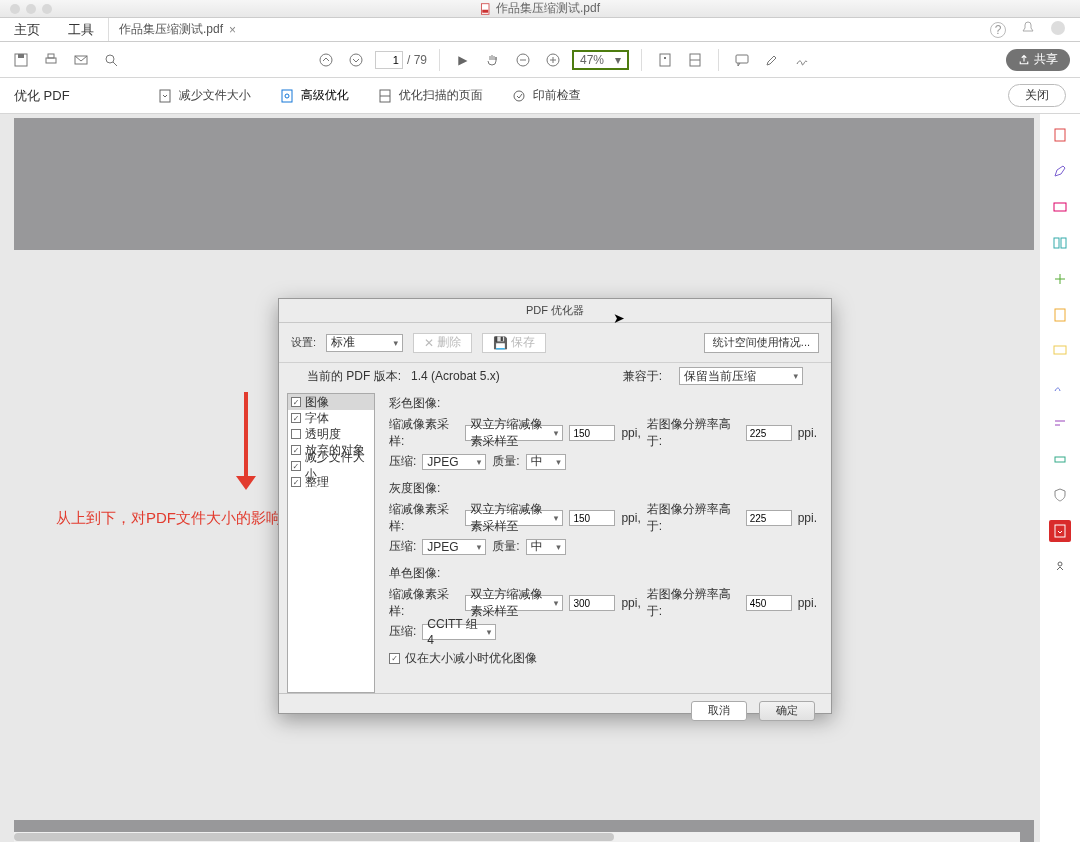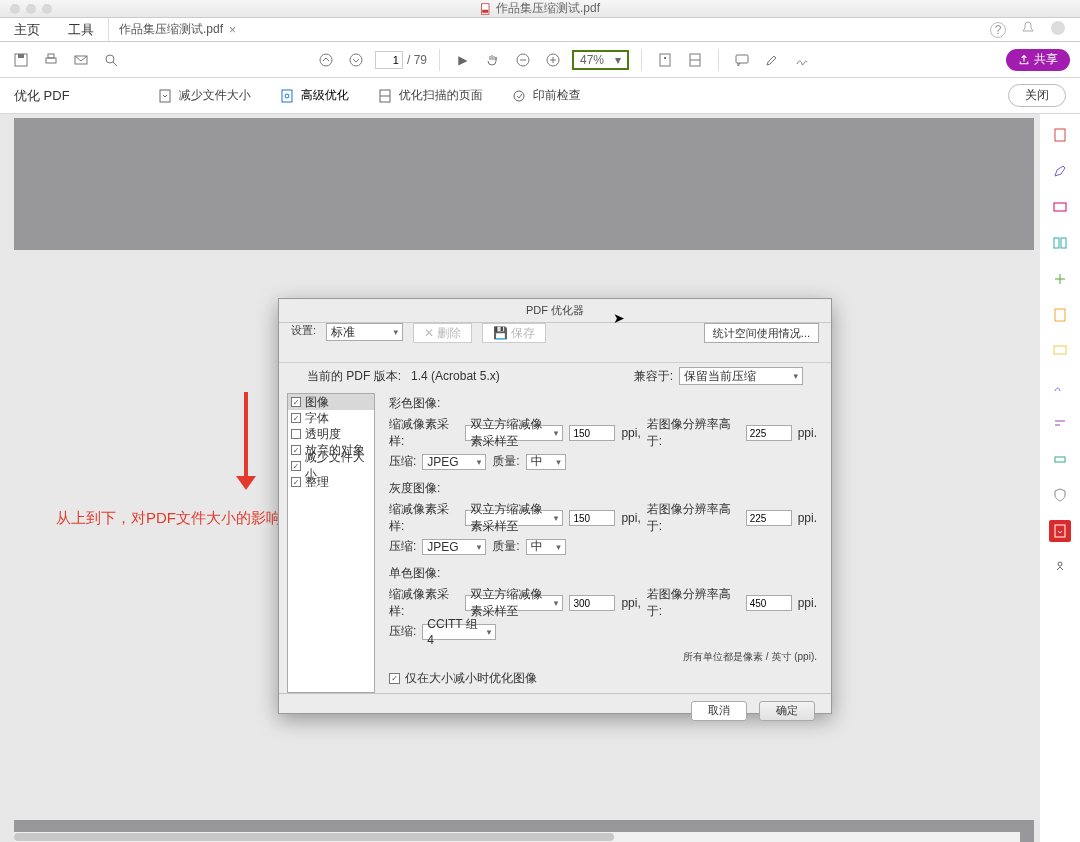--- a/index.html
+++ b/index.html
@@ -14,21 +14,21 @@
 .tabfile{display:flex;align-items:center;padding:0 10px;border-left:1px solid #ddd;gap:6px;font-size:12px;color:#555}
 .tabfile .x{color:#888}
 .menuright{margin-left:auto;display:flex;align-items:center;gap:14px;padding-right:14px;color:#999}
 .toolbar{height:36px;display:flex;align-items:center;border-bottom:1px solid #d6d6d6;padding:0 10px;gap:8px}
 .toolbar .icn{width:22px;height:22px;display:flex;align-items:center;justify-content:center;color:#666}
 .toolbar .sep{width:1px;height:22px;background:#ddd;margin:0 4px}
 .toolbar .grow{flex:1}
 .pagebox{display:flex;align-items:center;gap:4px;color:#666;font-size:11px}
 .pagebox input{width:28px;height:18px;border:1px solid #ccc;text-align:right;padding-right:3px;font-size:11px}
 .zoombox{display:flex;align-items:center;gap:3px;border:2px solid #4d7c0f;height:20px;padding:0 6px;color:#666;font-size:11px}
-.sharebtn{background:#a21caf;color:#fff;border-radius:11px;height:22px;padding:0 12px;display:flex;align-items:center;gap:4px;font-size:12px}
+.sharebtn{background:#737373;color:#fff;border-radius:11px;height:22px;padding:0 12px;display:flex;align-items:center;gap:4px;font-size:12px}
 .sub{height:36px;border-bottom:1px solid #d6d6d6;display:flex;align-items:center}
 .sub .title{padding-left:14px;font-size:13px;color:#333}
 .sub .items{margin-left:auto;display:flex;align-items:center;gap:28px;margin-right:340px}
 .sub .item{display:flex;align-items:center;gap:6px;font-size:12px;color:#444}
 .sub .item.active{color:#000000}
 .sub .closebtn{margin-left:auto;margin-right:14px;border:1px solid #bbb;border-radius:12px;padding:2px 16px;font-size:12px;color:#333}
 .workspace{position:relative;height:728px;background:#e8e8e8}
 .garea{position:absolute;top:0;left:14px;right:46px;bottom:0;overflow:hidden}
 .gray1{position:absolute;top:4px;left:0;right:0;height:132px;background:#98989a}
 .gray2{position:absolute;bottom:0;left:0;right:0;height:22px;background:#98989a}
@@ -36,28 +36,28 @@
 .scrollthumb{position:absolute;left:0;top:1px;height:8px;width:600px;background:#c8c8c8;border-radius:4px}
 .railtools{position:absolute;right:0;top:0;width:40px;height:100%;background:#fff;display:flex;flex-direction:column;align-items:center;padding-top:10px;gap:14px}
 .railtools div{width:22px;height:22px;display:flex;align-items:center;justify-content:center;color:#666}
 .railtools div.hl{background:#d92b2b;color:#fff;border-radius:2px}
 .annot{position:absolute;left:56px;top:395px;color:#e23b2e;font-size:15px;font-weight:500}
 .arrowline{position:absolute;left:244px;top:278px;width:4px;height:86px;background:#e23b2e}
 .arrowhead{position:absolute;left:236px;top:362px;width:0;height:0;border-left:10px solid transparent;border-right:10px solid transparent;border-top:14px solid #e23b2e}
 .redbox{position:absolute;left:284px;top:270px;width:88px;height:94px;border:2px solid #e23b2e}
 .dlg{position:absolute;left:278px;top:184px;width:554px;height:416px;background:#ececec;border:1px solid #999;box-shadow:0 6px 20px rgba(0,0,0,0.35)}
 .dlg .titlebar{height:24px;display:flex;align-items:center;justify-content:center;font-size:11px;color:#444;border-bottom:1px solid #c8c8c8;background:#ececec}
-.row1{display:flex;height:40px;padding:0 12px;gap:10px;border-bottom:1px solid #d0d0d0}
+.row1{display:flex;align-items:center;height:40px;padding:0 12px;gap:10px;border-bottom:1px solid #d0d0d0}
 .lbl{font-size:11px;color:#444}
 .sel{background:#fff;border:1px solid #aaa;height:18px;display:flex;align-items:center;padding:0 4px;font-size:11px;color:#333;position:relative}
 .sel .caret{margin-left:auto;color:#666;font-size:9px}
 .btn-dis{background:#fff;border:1px solid #ccc;height:20px;padding:0 10px;font-size:11px;color:#bbb;display:flex;align-items:center;gap:3px}
 .stats{margin-left:auto;border:1px solid #aaa;background:#fff;height:20px;padding:0 8px;font-size:11px;color:#333;display:flex;align-items:center}
 .row2{display:flex;align-items:center;padding:4px 28px;gap:10px;font-size:11px;color:#333}
-.row2 .r{margin-left:auto;display:flex;align-items:center;gap:6px}
+.row2 .r{margin-left:auto;display:flex;align-items:center;gap:17px}
 .body{display:flex;height:304px}
 .sidebar{width:88px;border:1px solid #aaa;background:#fff;margin:4px 0 0 8px}
 .sidebar .it{display:flex;align-items:center;height:16px;padding-left:3px;gap:4px;font-size:10px;color:#333}
 .sidebar .it .cb{width:10px;height:10px;border:1px solid #777;background:#fff;display:flex;align-items:center;justify-content:center;font-size:8px;color:#555}
 .sidebar .it.selected{background:#d8d8d8}
 .content{flex:1;padding:6px 14px;font-size:11px;color:#333}
 .section{margin-bottom:10px}
 .sectitle{font-size:11px;margin-bottom:4px}
 .sub-sect{margin-bottom:4px}
 .line{display:flex;align-items:center;gap:6px;margin-bottom:3px;font-size:10px}
@@ -464,21 +464,20 @@
           </div>
           <div class="line">
             <span>压缩:</span>
             <div class="sel" style="width:74px">
                 <span>CCITT 组 4</span>
                 <span class="caret">▾</span>
               </div>
           </div>
         </div>
 
-        <div class="units">所有单位都是像素 / 英寸 (ppi).</div>
 
         <div class="chk">
           <span class="cb">✓</span>
             <span>仅在大小减小时优化图像</span>
         </div>
       </div>
     </div>
     <div class="footer">
       <div class="fbtn">取消</div>
       <div class="fbtn def">确定</div>

